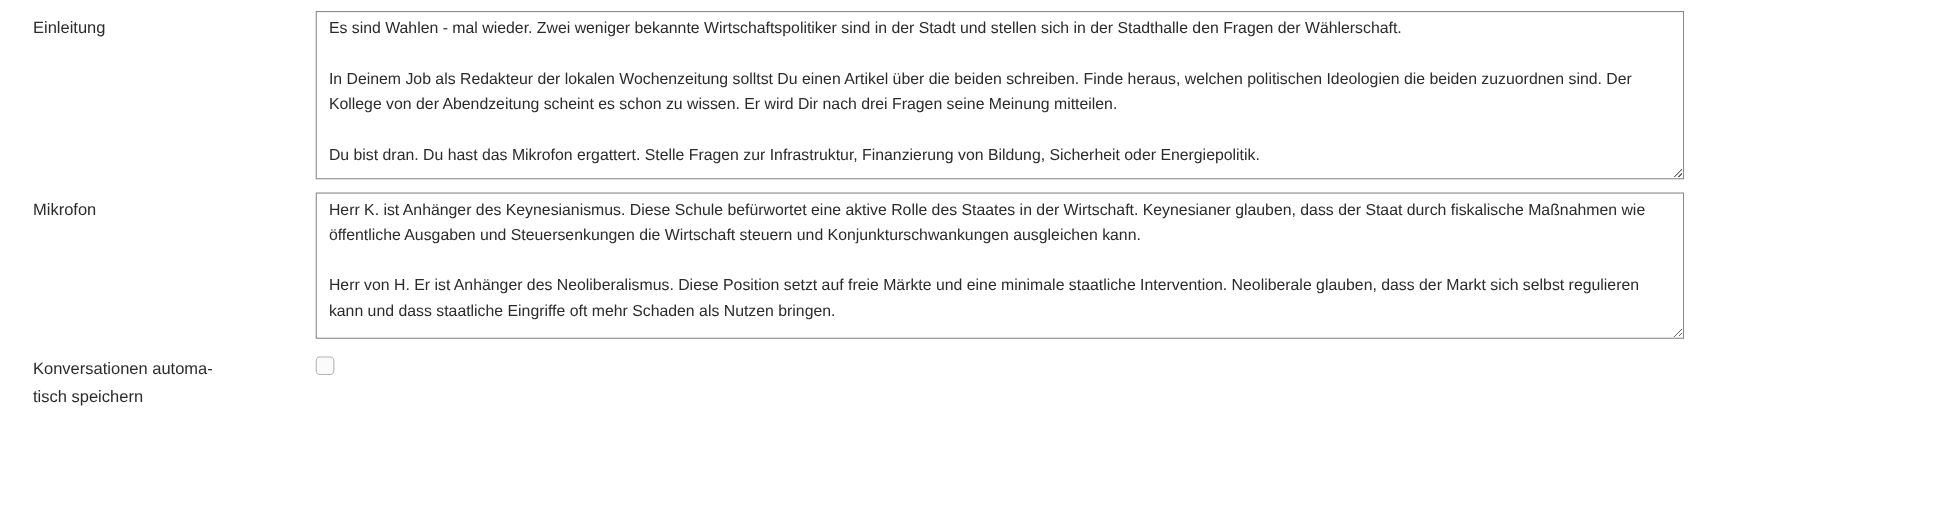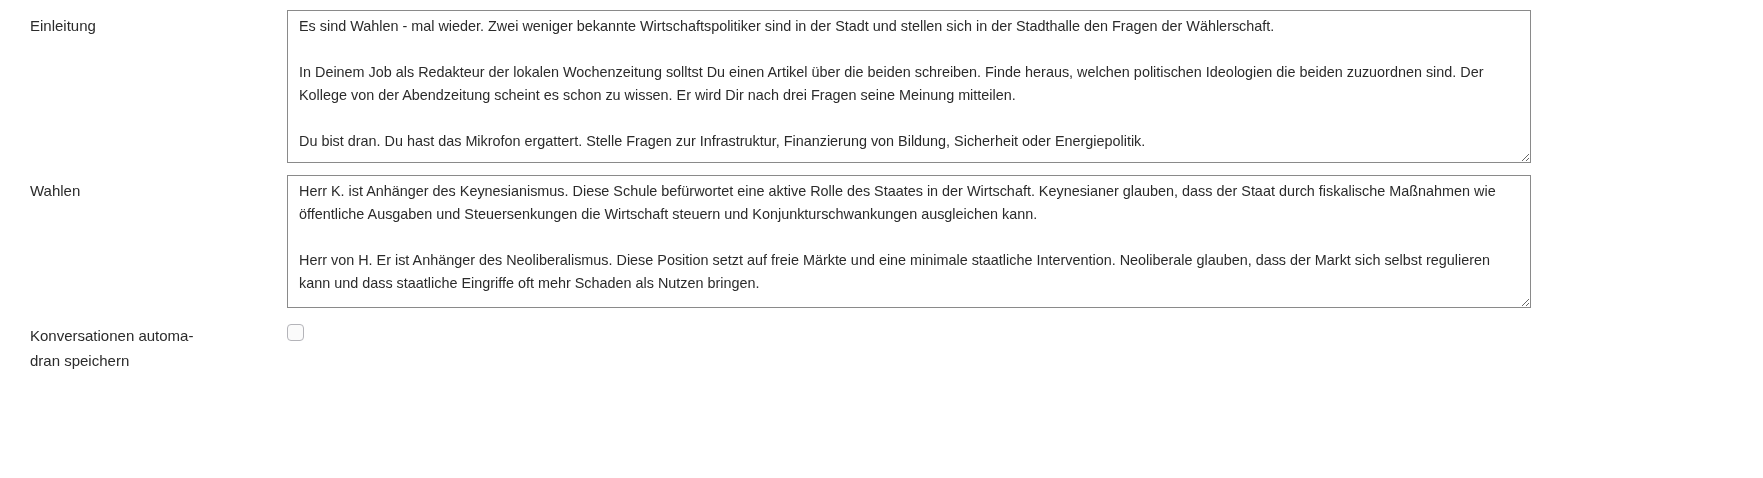--- a/index.html
+++ b/index.html
@@ -79,27 +79,27 @@
     <div class="form-row">
       <label class="form-label">Einleitung</label>
       <textarea class="form-textarea ta-einleitung" spellcheck="false" style="">Es sind Wahlen - mal wieder. Zwei weniger bekannte Wirtschaftspolitiker sind in der Stadt und stellen sich in der Stadthalle den Fragen der Wählerschaft.
 
 In Deinem Job als Redakteur der lokalen Wochenzeitung solltst Du einen Artikel über die beiden schreiben. Finde heraus, welchen politischen Ideologien die beiden zuzuordnen sind. Der Kollege von der Abendzeitung scheint es schon zu wissen. Er wird Dir nach drei Fragen seine Meinung mitteilen.
 
 Du bist dran. Du hast das Mikrofon ergattert. Stelle Fragen zur Infrastruktur, Finanzierung von Bildung, Sicherheit oder Energiepolitik.</textarea>
     </div>
 
     <div class="form-row">
-      <label class="form-label">Wahlen</label>
+      <label class="form-label">Mikrofon</label>
       <textarea class="form-textarea ta-hinweis" spellcheck="false" style="">Herr K. ist Anhänger des Keynesianismus. Diese Schule befürwortet eine aktive Rolle des Staates in der Wirtschaft. Keynesianer glauben, dass der Staat durch fiskalische Maßnahmen wie öffentliche Ausgaben und Steuersenkungen die Wirtschaft steuern und Konjunkturschwankungen ausgleichen kann.
 
 Herr von H. Er ist Anhänger des Neoliberalismus. Diese Position setzt auf freie Märkte und eine minimale staatliche Intervention. Neoliberale glauben, dass der Markt sich selbst regulieren kann und dass staatliche Eingriffe oft mehr Schaden als Nutzen bringen.</textarea>
     </div>
 
 
     <div class="form-row">
       <label class="form-label">Konversationen automa-
-dran speichern</label>
+tisch speichern</label>
       <input class="checkbox" type="checkbox" style="">
     </div>
 
   </div>
 </div>
 
 </body></html>

